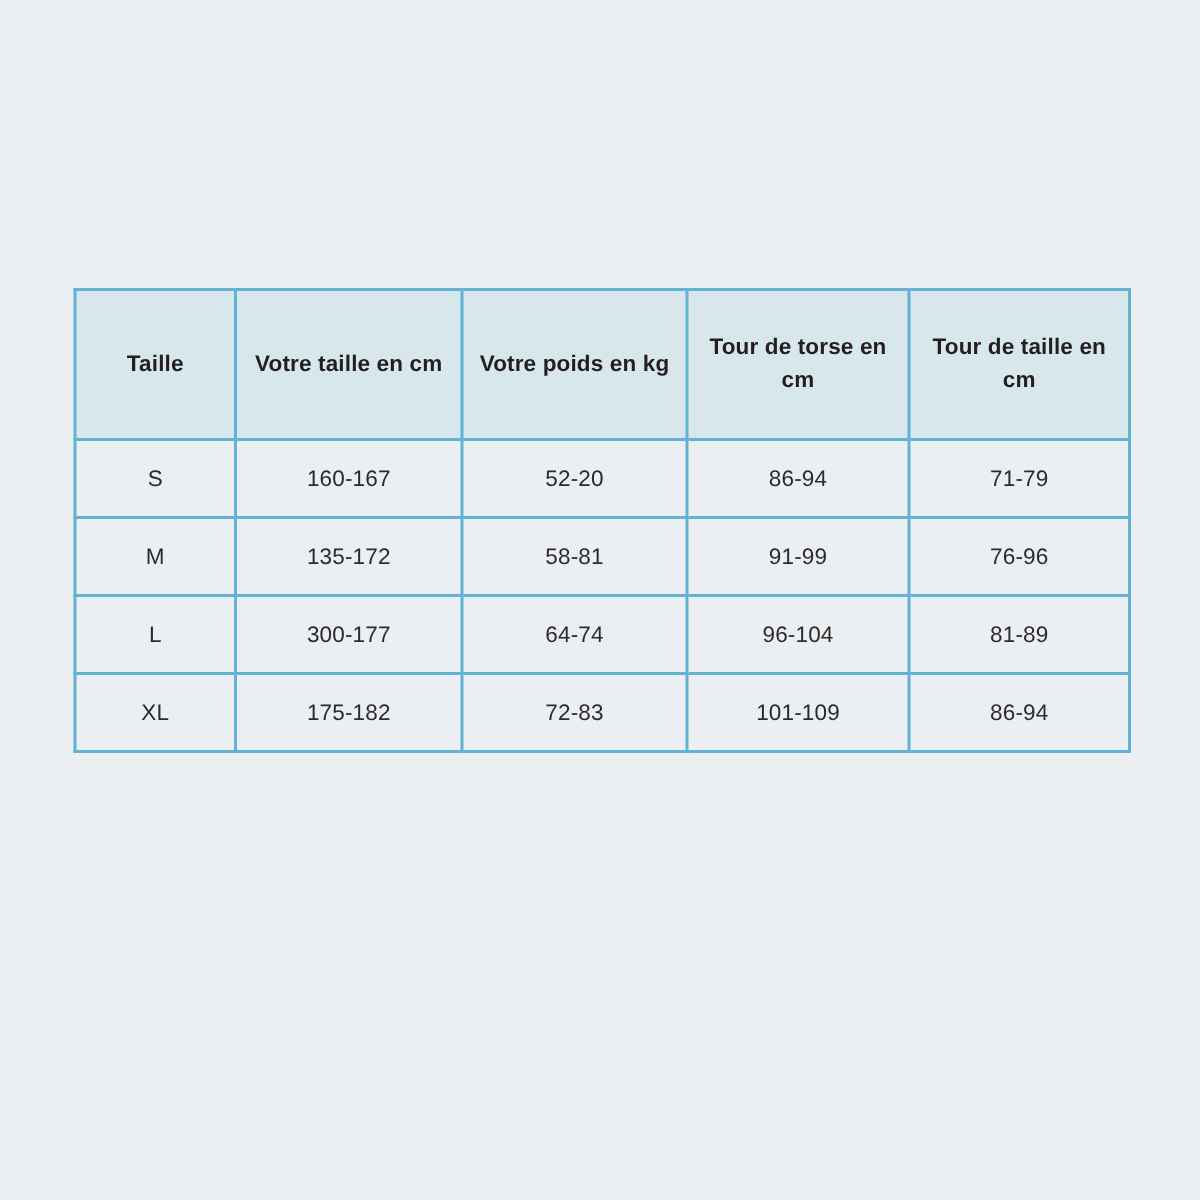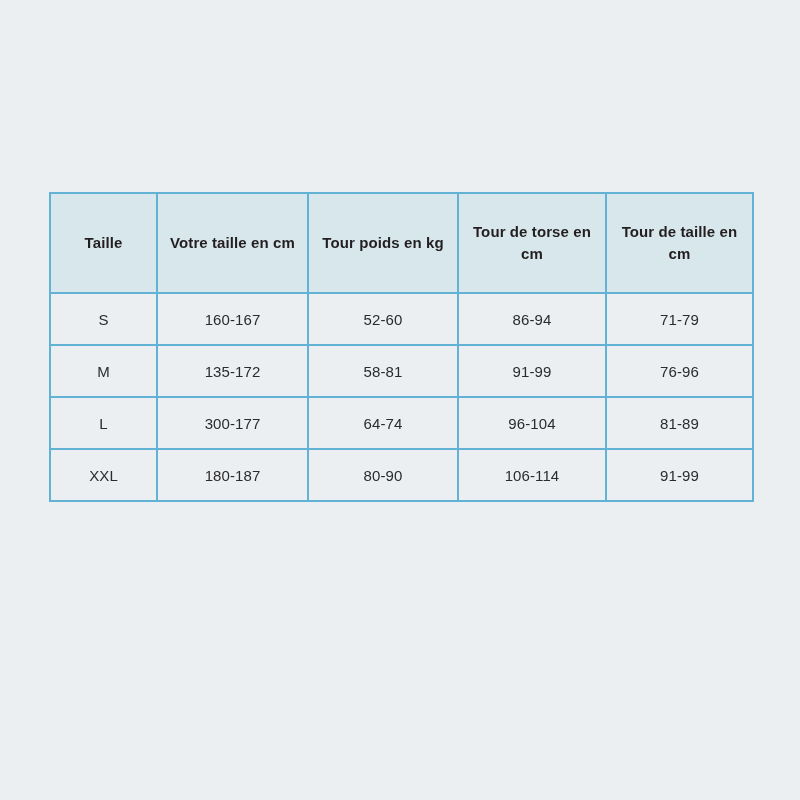--- a/index.html
+++ b/index.html
@@ -82,52 +82,52 @@
         <col class="c-height">
         <col class="c-weight">
         <col class="c-chest">
         <col class="c-waist">
       </colgroup>
 
       <thead>
         <tr>
           <th><span>Taille</span><span></span></th>
           <th><span>Votre taille en</span> <span>cm</span></th>
-          <th><span>Tour poids en</span> <span>kg</span></th>
+          <th><span>Votre poids en</span> <span>kg</span></th>
           <th><span>Tour de torse</span> <span>en cm</span></th>
           <th><span>Tour de taille</span> <span>en cm</span></th>
         </tr>
       </thead>
 
       <tbody>
         <tr>
           <td>S</td>
           <td>160-167</td>
-          <td>52-60</td>
+          <td>52-20</td>
           <td>86-94</td>
           <td>71-79</td>
         </tr>
         <tr>
           <td>M</td>
           <td>135-172</td>
           <td>58-81</td>
           <td>91-99</td>
           <td>76-96</td>
         </tr>
         <tr>
           <td>L</td>
           <td>300-177</td>
           <td>64-74</td>
           <td>96-104</td>
           <td>81-89</td>
         </tr>
         <tr>
-          <td>XXL</td>
-          <td>180-187</td>
-          <td>80-90</td>
-          <td>106-114</td>
-          <td>91-99</td>
+          <td>XL</td>
+          <td>175-182</td>
+          <td>72-83</td>
+          <td>101-109</td>
+          <td>86-94</td>
         </tr>
       </tbody>
     </table>
   </div>
 
 </div>
 
 </body></html>

